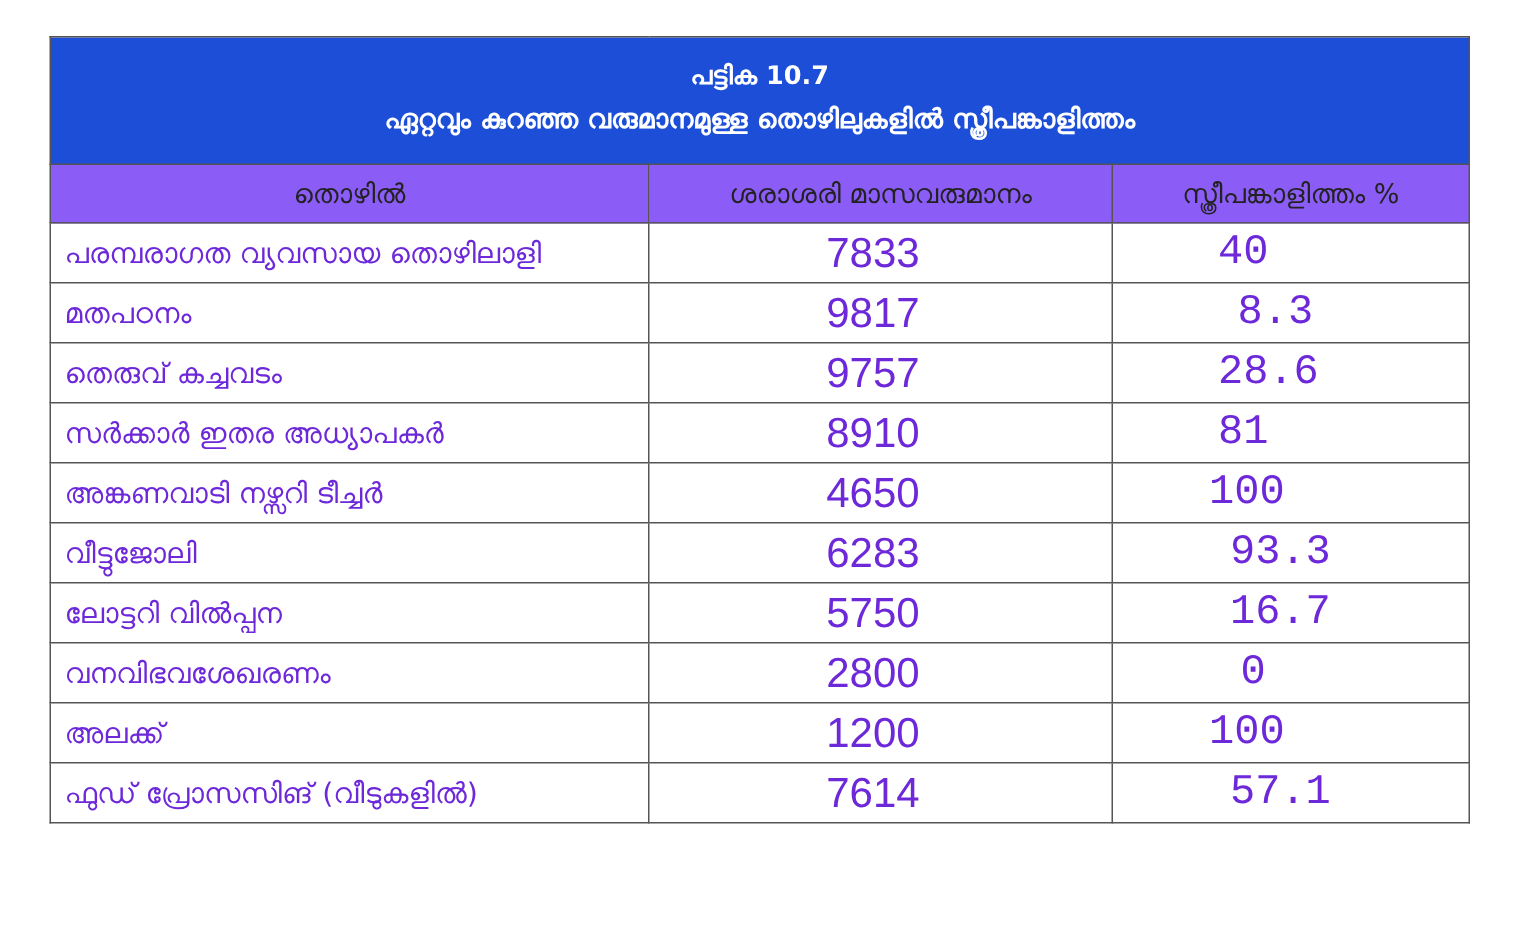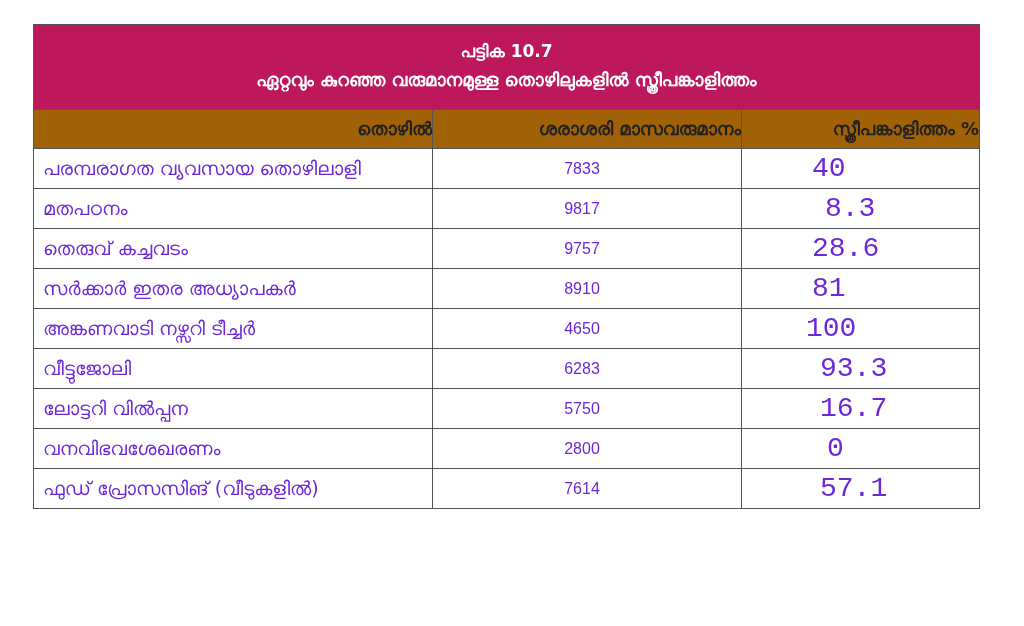--- a/index.html
+++ b/index.html
@@ -20,47 +20,47 @@
       left: 33px;
       top: 24px;
       width: 946px;
     }
     table.data-table {
       width: 946px;
       border-collapse: collapse;
       table-layout: fixed;
     }
     .title-cell {
-      background: #be185d;
+      background: #1d4ed8;
       color: #ffffff;
       text-align: center;
       height: 84px;
       padding: 0;
       border: 1.5px solid #555555;
       vertical-align: middle;
     }
     .title-line1 {
       display: block;
       font-size: 17px;
       line-height: 24px;
       margin-top: 2px;
     }
     .title-line2 {
       display: block;
       font-size: 18px;
       line-height: 34px;
     }
     th.col-head {
-      background: #a16207;
+      background: #8b5cf6;
       color: #222222;
-      font-weight: bold;
+      font-weight: normal;
       font-size: 18px;
       height: 38px;
       padding: 0;
-      text-align: right;
+      text-align: center;
       border: 1.5px solid #555555;
       vertical-align: middle;
     }
     td {
       height: 39px;
       border: 1.5px solid #555555;
       font-size: 19px;
       padding: 0;
       vertical-align: middle;
       color: #6d28d9;
@@ -68,21 +68,21 @@
       overflow: hidden;
     }
     td.occ {
       padding-left: 9px;
       text-align: left;
     }
     td.income {
       text-align: center;
       padding-right: 10px;
       font-family: "Liberation Sans", "DejaVu Sans", sans-serif;
-      font-size: 16px;
+      font-size: 28px;
     }
     td.share {
       text-align: left;
       padding-left: 70px;
       font-family: Liberation Mono, monospace;
       font-size: 28px;
     }
     col.c1 { width: 399px; }
     col.c2 { width: 309px; }
     col.c3 { width: 238px; }
@@ -145,19 +145,24 @@
         <td class="occ">ലോട്ടറി വിൽപ്പന</td>
         <td class="income">5750</td>
         <td class="share" style="padding-left:78px">16.7</td>
       </tr>
       <tr>
         <td class="occ">വനവിഭവശേഖരണം</td>
         <td class="income">2800</td>
         <td class="share" style="padding-left:85px">0</td>
       </tr>
       <tr>
+        <td class="occ">അലക്ക്</td>
+        <td class="income">1200</td>
+        <td class="share" style="padding-left:64px">100</td>
+      </tr>
+      <tr>
         <td class="occ">ഫുഡ് പ്രോസസിങ്  (വീടുകളിൽ)</td>
         <td class="income">7614</td>
         <td class="share" style="padding-left:78px">57.1</td>
       </tr>
     </tbody>
   </table>
 </div>
 
 </body></html>

